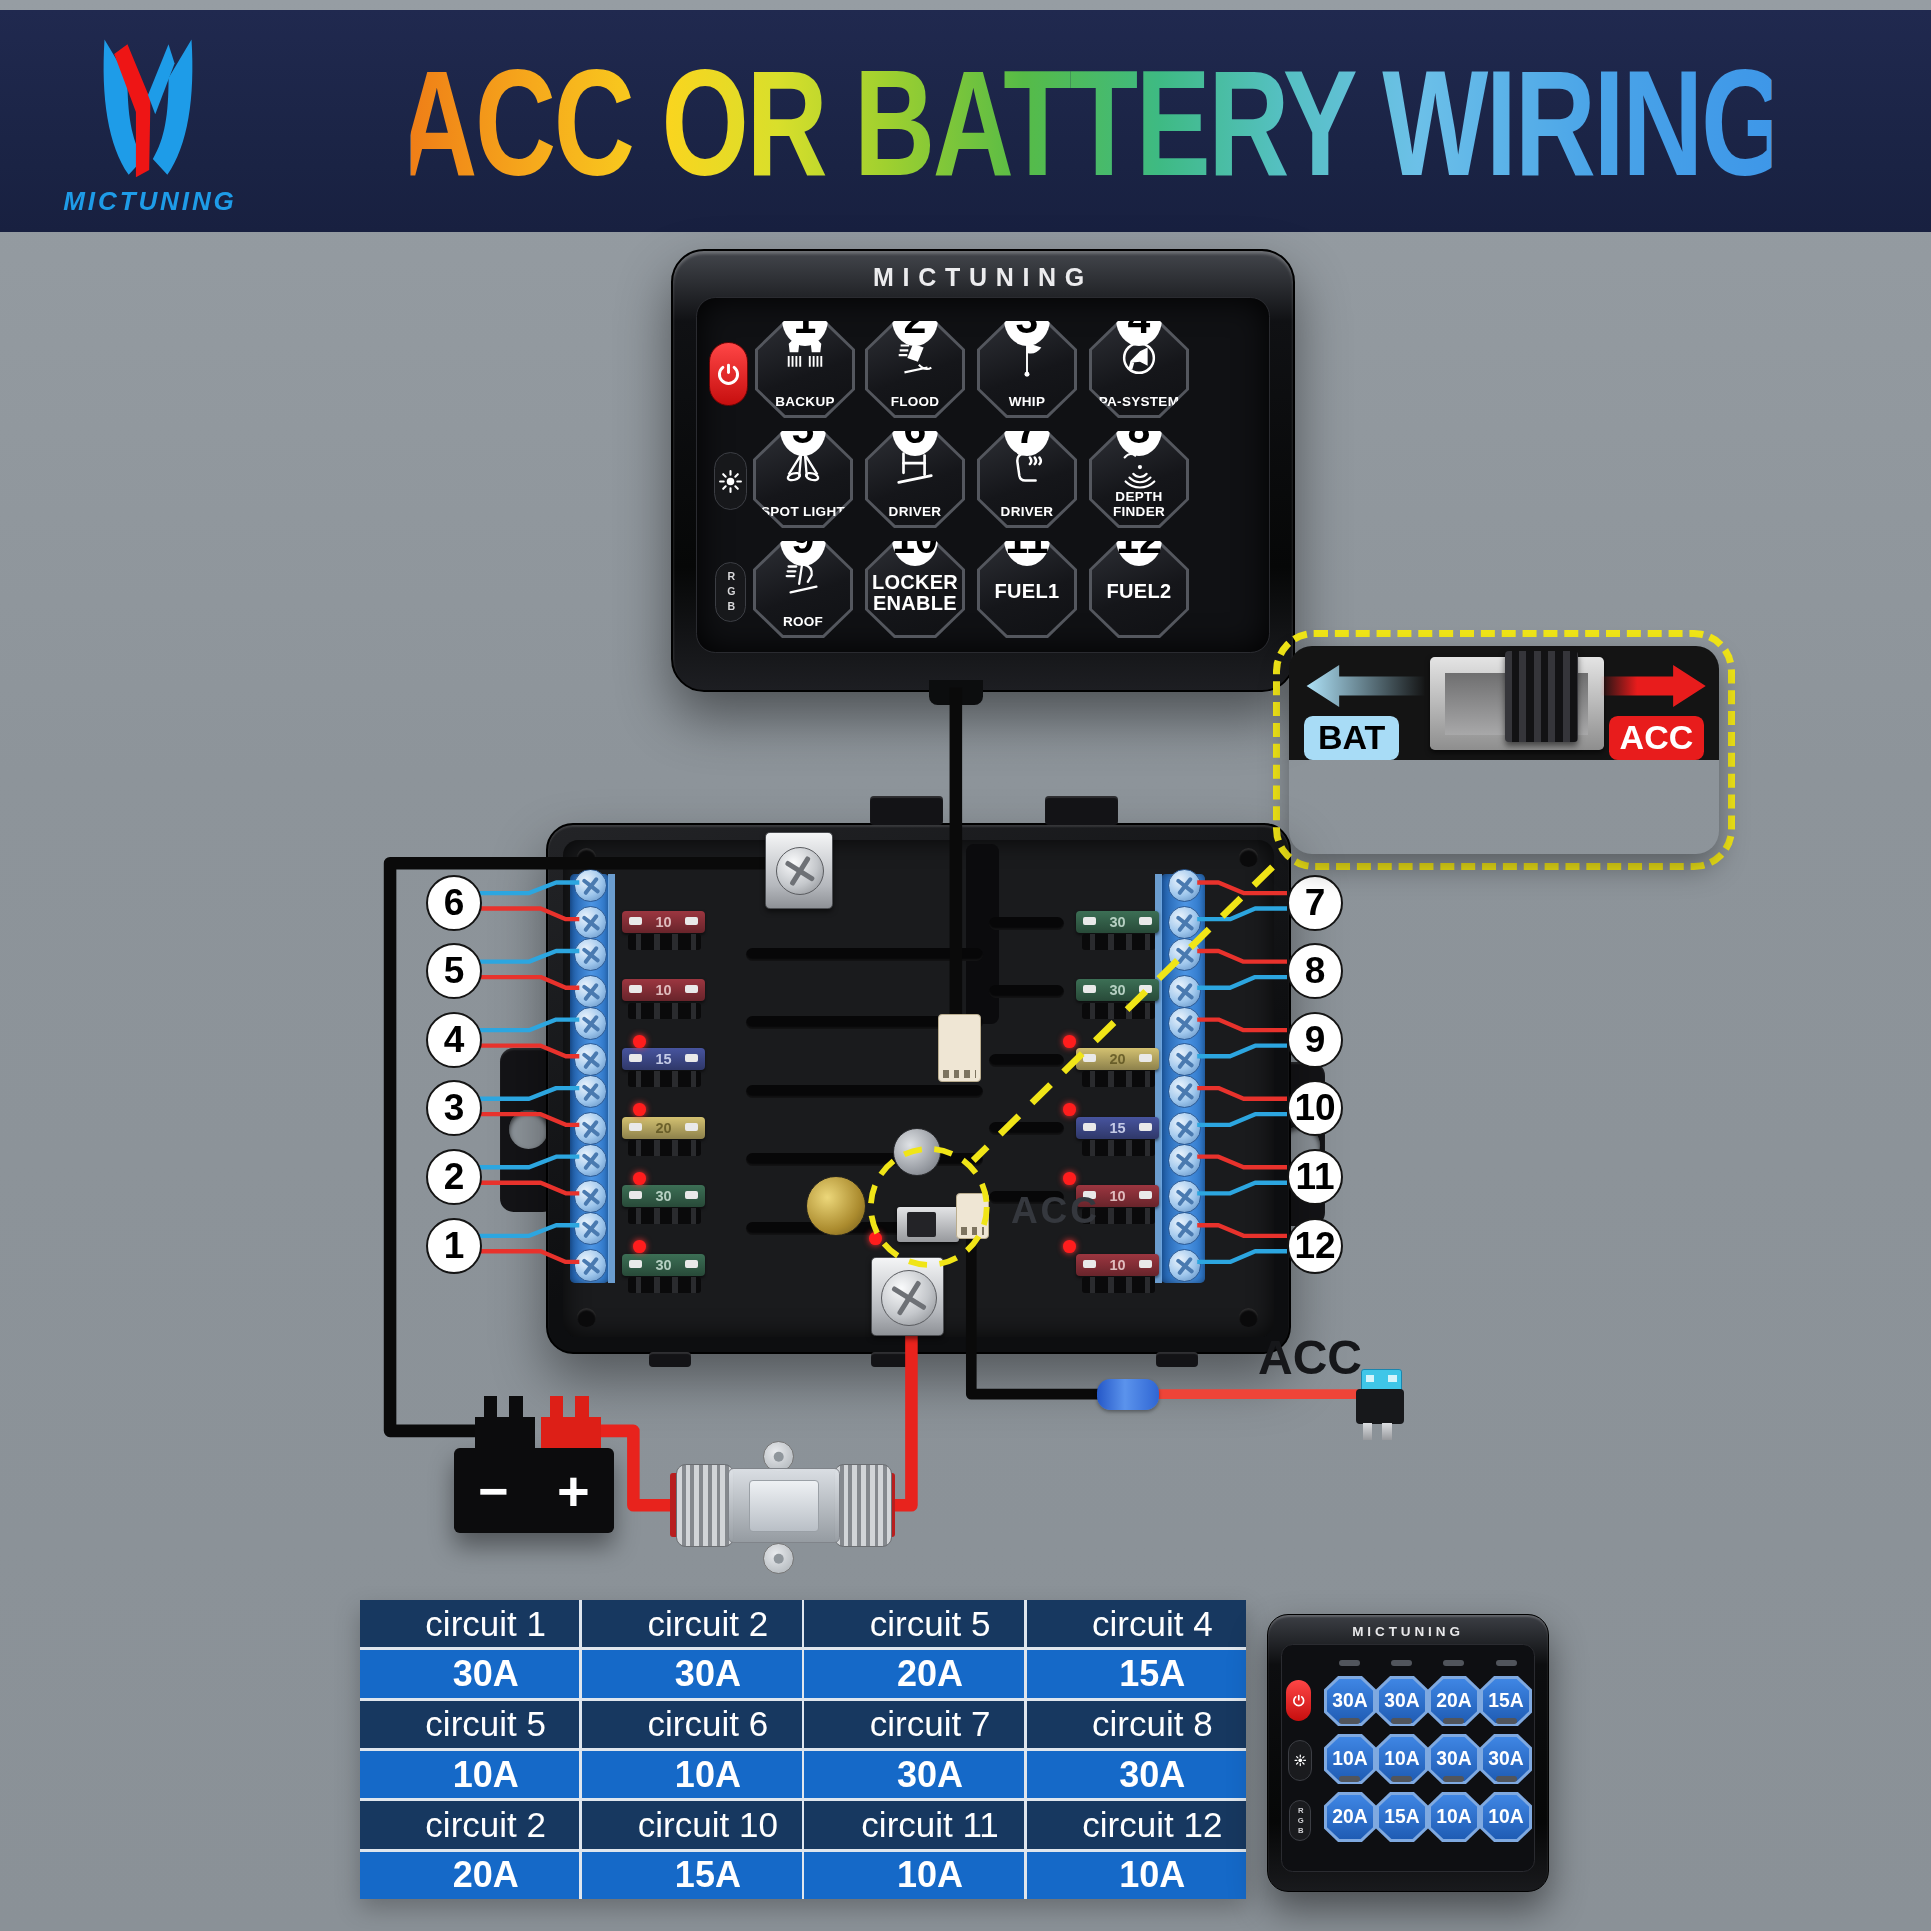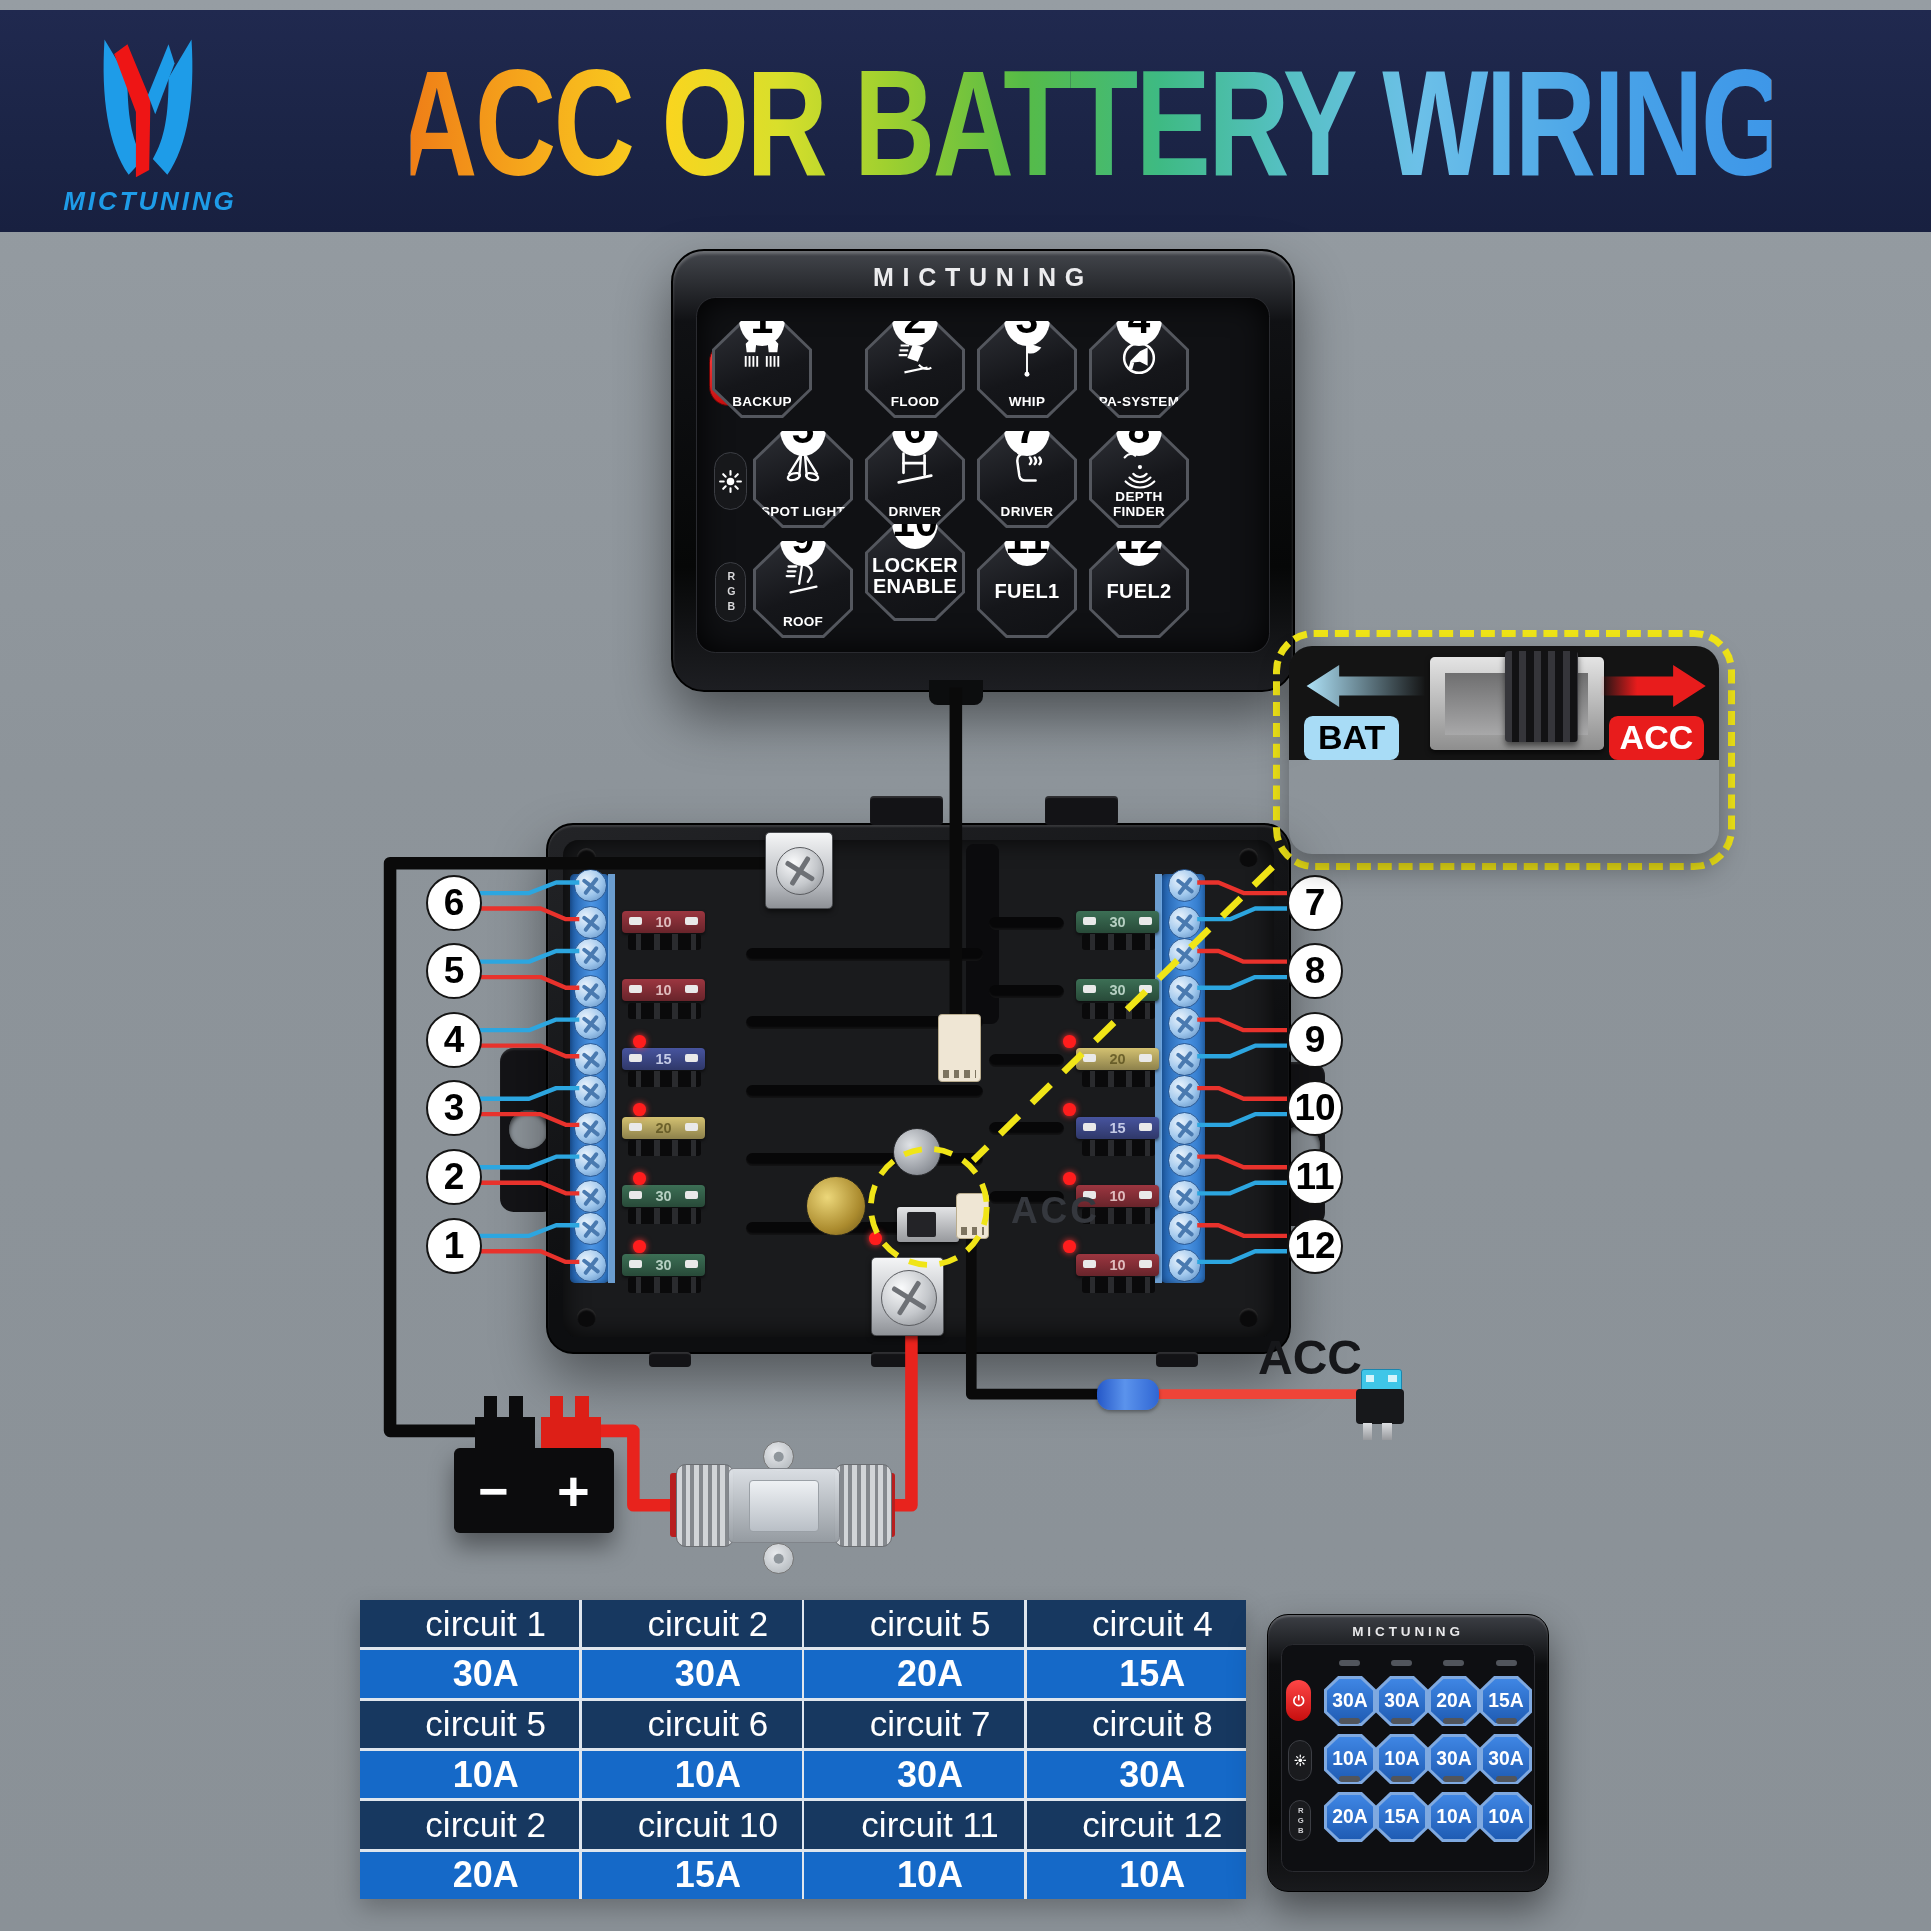--- a/index.html
+++ b/index.html
@@ -247,21 +247,21 @@
       <circle cx="0" cy="0" r="3.6" fill="#fff"></circle>
       <g stroke="#fff" stroke-width="2" stroke-linecap="round">
         <path d="M0,-10 V-6.5 M0,10 V6.5 M-10,0 H-6.5 M10,0 H6.5 M-7,-7 L-4.6,-4.6 M7,7 L4.6,4.6 M-7,7 L-4.6,4.6 M7,-7 L4.6,-4.6"></path>
       </g>
     </svg>
   </div>
   <div class="side-pill pill-rgb">
     <span style="writing-mode:vertical-lr;text-orientation:upright;letter-spacing:2.9px;">RGB</span>
   </div>
   <div id="panel-grid" class="abs" style="inset:0;z-index:3;pointer-events:none;">
-      <div class="oct" style="left: 712px; top: 321px; pointer-events: auto;">
+      <div class="oct" style="left: 755px; top: 321px; pointer-events: auto;">
         <div class="oct-in"></div>
         <div class="oct-icon"><svg width="46" height="46" viewBox="-24 -24 48 48">
             <path d="M-17,-15 q6,-7 11,0 l-1,9 h-9 z M6,-15 q6,-7 11,0 l-1,9 h-9 z" fill="#fff"></path>
             <g stroke="#fff" stroke-width="2">
               <path d="M-17,-2 v11 M-13,-2 v11 M-9,-2 v11 M-5,-2 v11 M5,-2 v11 M9,-2 v11 M13,-2 v11 M17,-2 v11"></path>
             </g>
           </svg></div>
         <div class="oct-label">BACKUP</div>
         <div class="oct-num">1</div>
       </div>
@@ -355,21 +355,21 @@
             <g stroke="#fff" stroke-width="2.4" fill="none" stroke-linecap="round">
               <path d="M-15,-12 h8 M-16,-7 h8 M-17,-2 h8"></path>
               <path d="M1,-14 q9,2 8,11 l-4,7"></path>
               <path d="M-1,-14 l-3,20"></path>
               <path d="M-13,15 l27,-6"></path>
             </g>
           </svg></div>
         <div class="oct-label">ROOF</div>
         <div class="oct-num">9</div>
       </div>
-      <div class="oct" style="left: 865px; top: 524px; pointer-events: auto;">
+      <div class="oct" style="left: 865px; top: 541px; pointer-events: auto;">
         <div class="oct-in"></div>
         <div class="oct-label big">LOCKER<br>ENABLE</div>
         <div class="oct-num">10</div>
       </div>
       <div class="oct" style="left: 977px; top: 541px; pointer-events: auto;">
         <div class="oct-in"></div>
         <div class="oct-label big">FUEL1</div>
         <div class="oct-num">11</div>
       </div>
       <div class="oct" style="left: 1089px; top: 541px; pointer-events: auto;">

